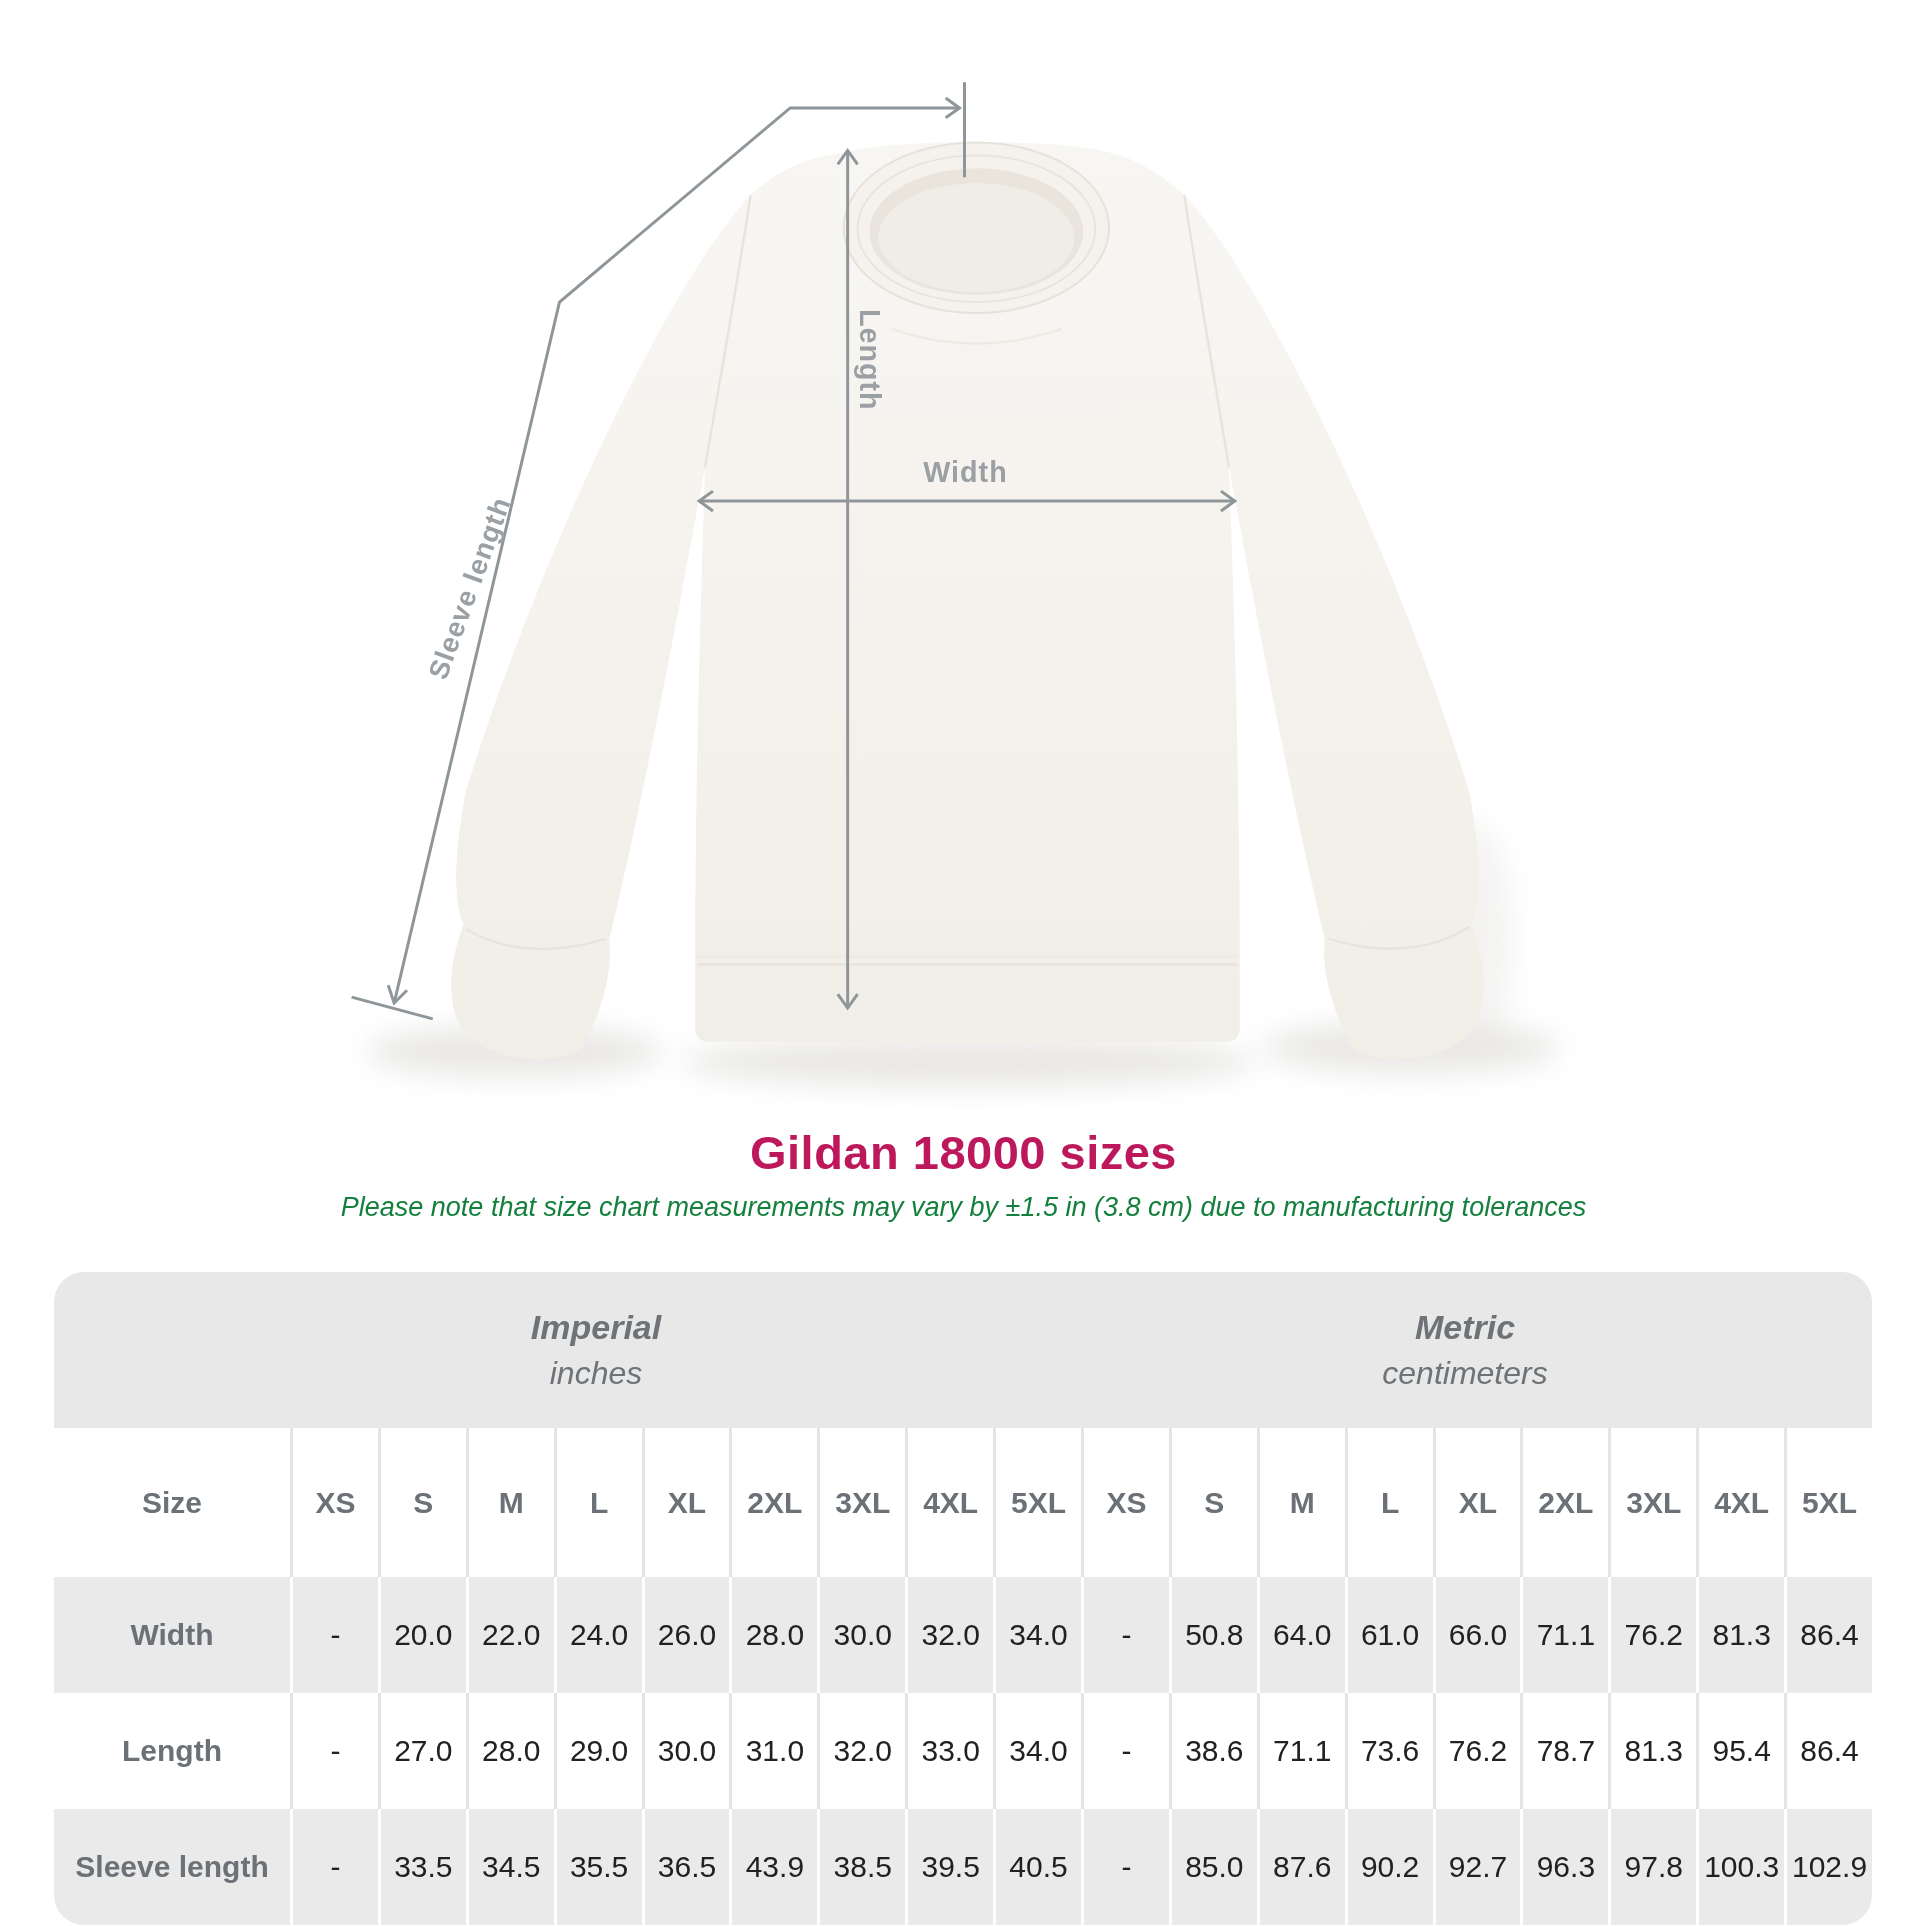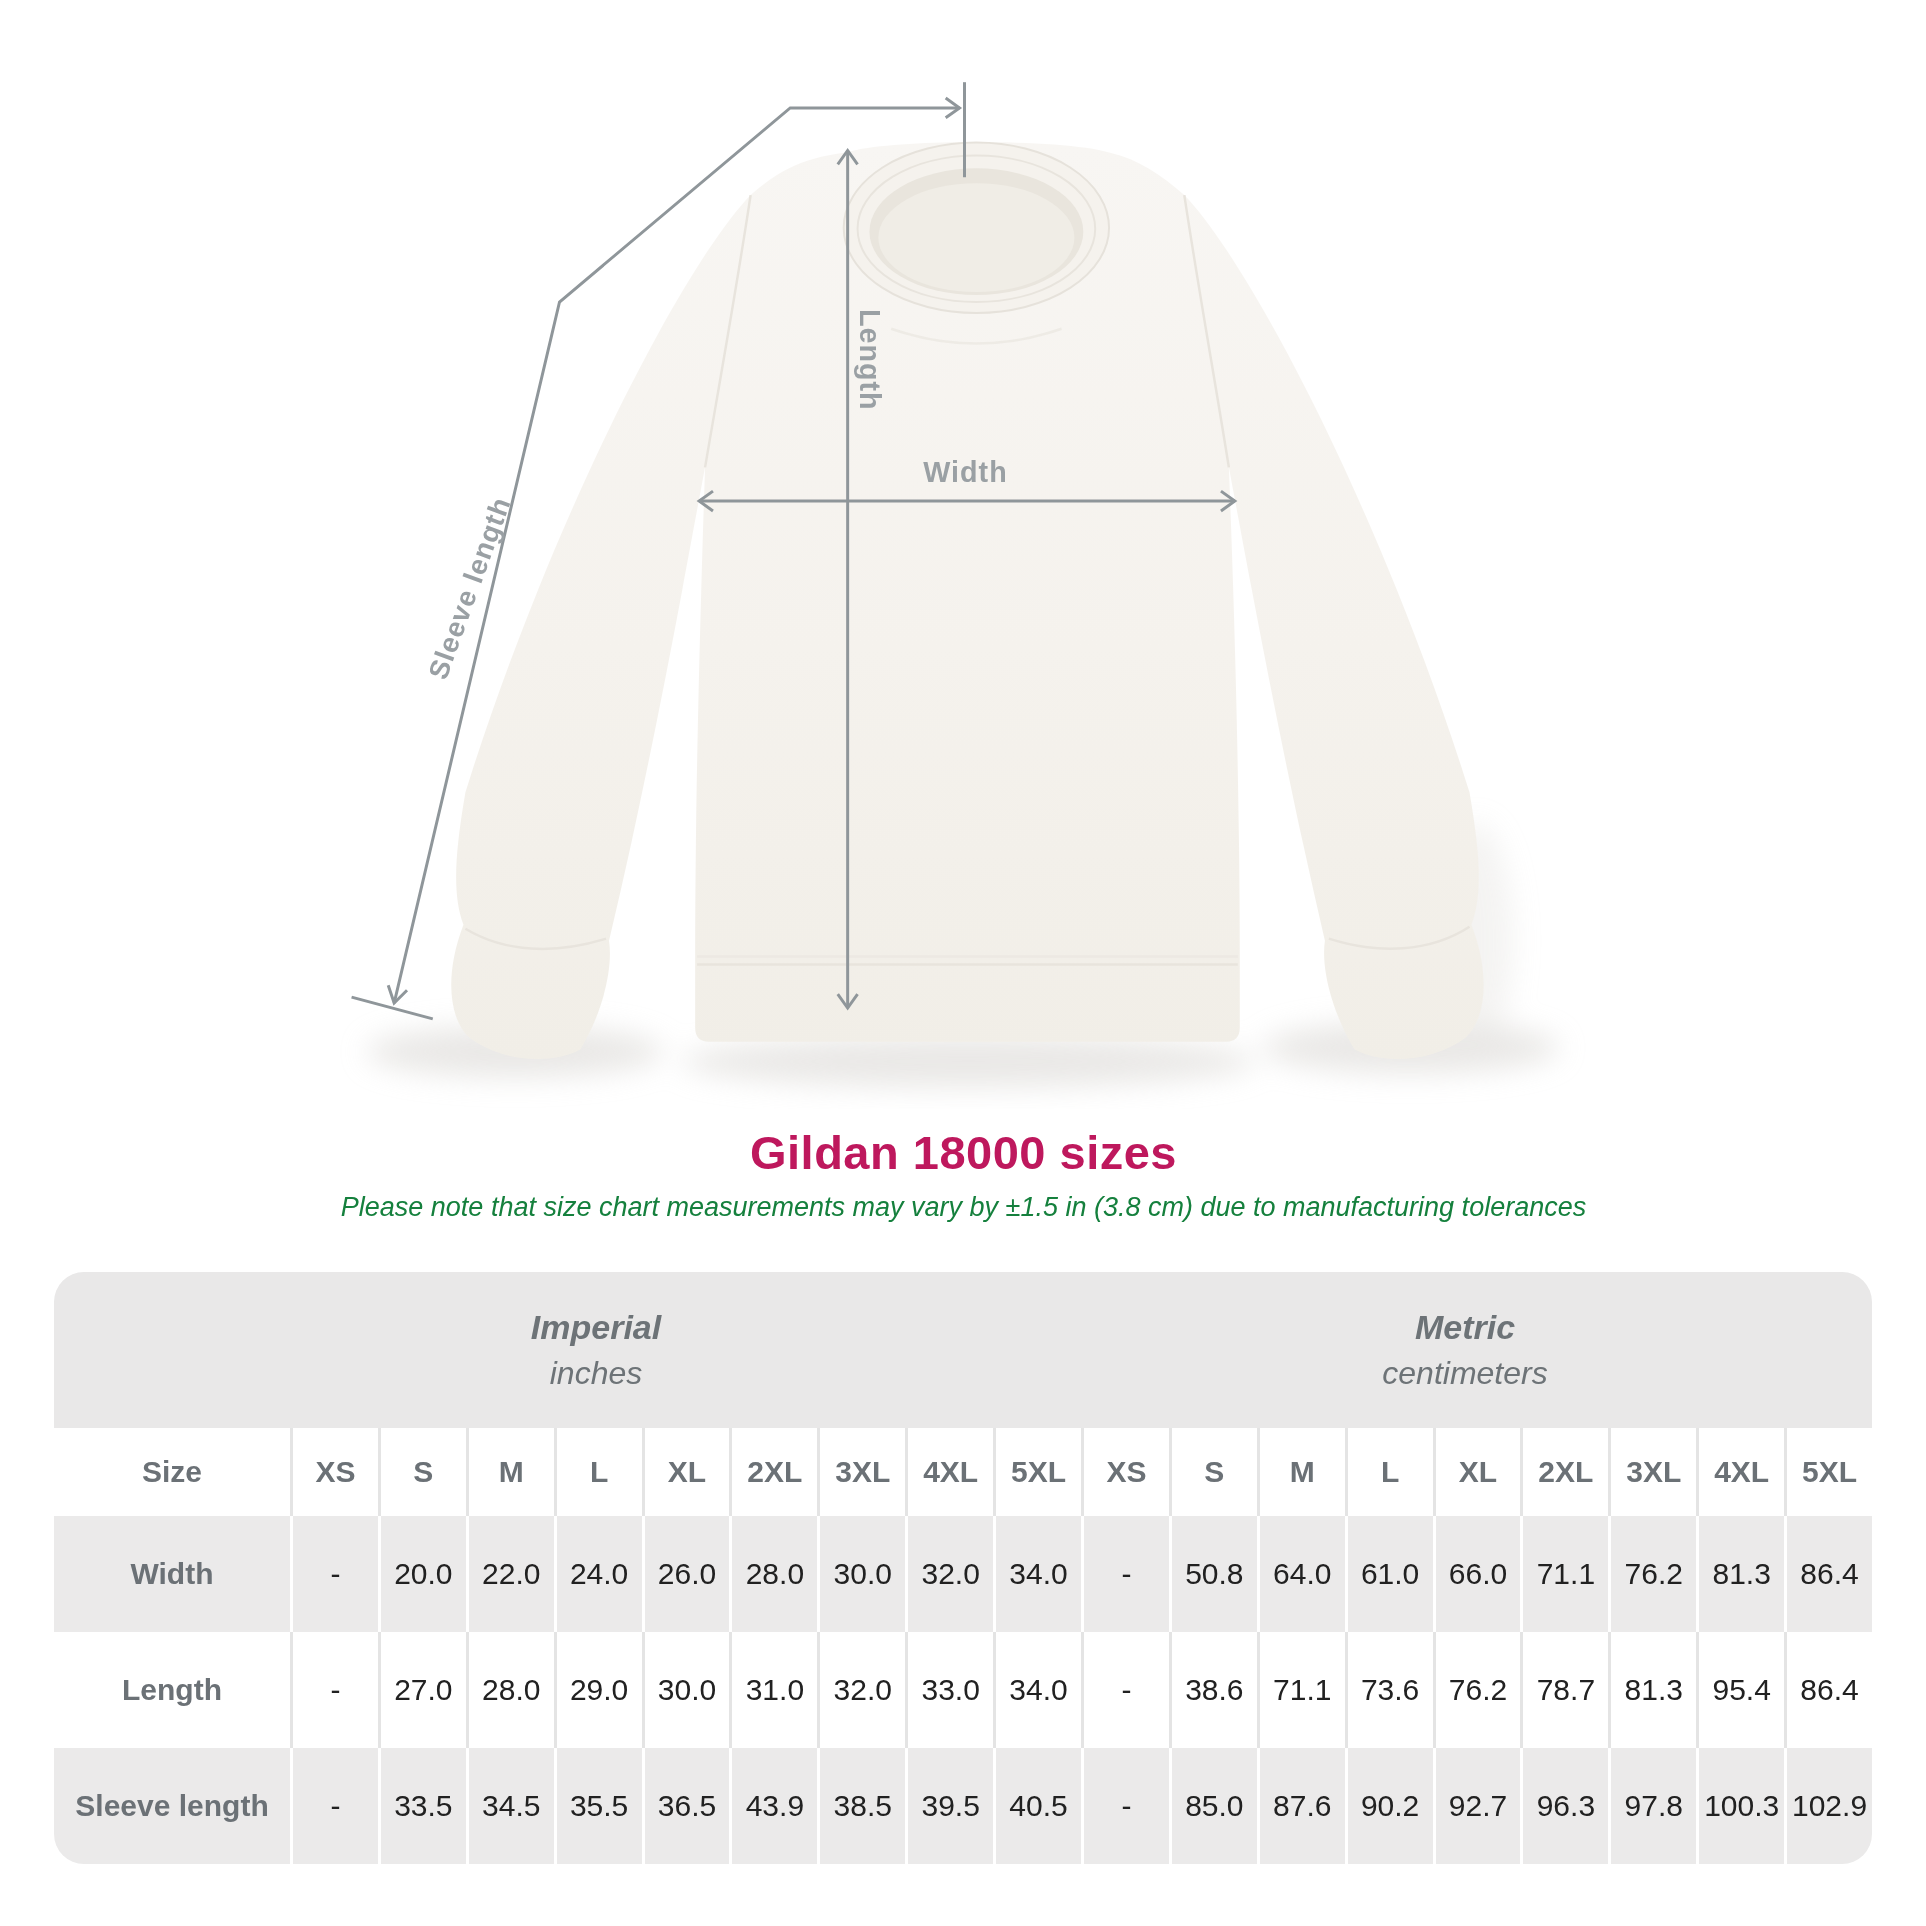--- a/index.html
+++ b/index.html
@@ -19,21 +19,21 @@
   
   .size-table{position:absolute;left:54px;top:1272px;width:1818px;border-radius:30px;overflow:hidden;}
   .unit-band{display:grid;grid-template-columns:1027px 791px;height:156px;background:#e9e8e8;}
   .unit{display:flex;flex-direction:column;align-items:center;justify-content:center;gap:8px;color:#6d7377;}
   .unit .name{font-size:34px;font-weight:bold;font-style:italic;}
   .unit .sub{font-size:32px;font-style:italic;}
   .unit.imperial{padding-left:57px;}
   .unit.metric{padding-right:23px;}
 
   .trow{display:grid;grid-template-columns:236px repeat(18,1fr);height:116px;background:#ffffff;}
-  .trow.header{height:88px;}
+  .trow.header{height:149px;}
   .trow.row-gray{background:#ebeaea;}
   .cell{display:flex;align-items:center;justify-content:center;}
   .trow .cell:not(:first-child){border-left:3px solid #e4e4e4;}
   .trow.row-gray .cell:not(:first-child){border-left-color:#ffffff;}
   .hcell,.label-cell{font-weight:bold;color:#6b7176;font-size:30px;}
   .val-cell{color:#212121;font-size:30px;}
 </style>
 </head>
 <body>
 

